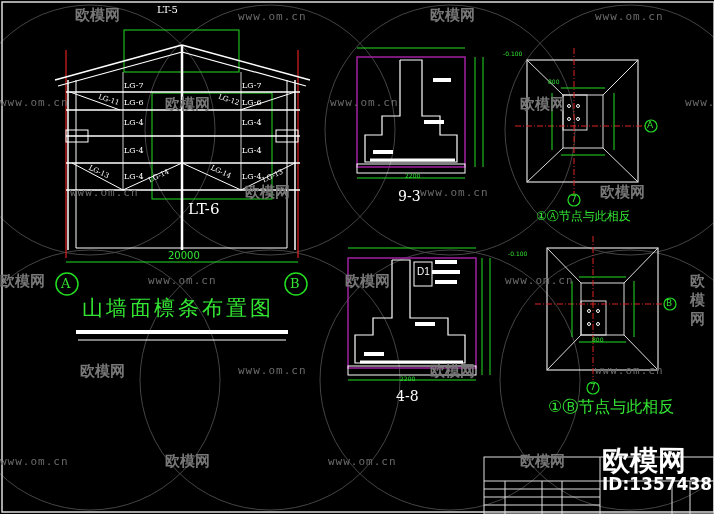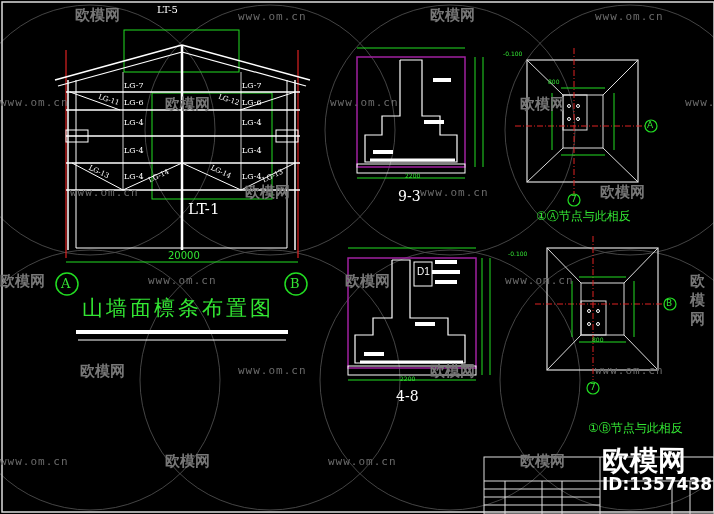--- a/index.html
+++ b/index.html
@@ -154,21 +154,21 @@
     <line x1="505" y1="481" x2="505" y2="514"></line>
     <line x1="542" y1="481" x2="542" y2="514"></line>
     <line x1="562" y1="481" x2="562" y2="514"></line>
     <line x1="600" y1="457" x2="600" y2="514"></line>
     <line x1="672" y1="481" x2="672" y2="514"></line>
     <line x1="690" y1="481" x2="690" y2="514"></line>
   </g>
 </svg>
 
 <div class="lbl" style="left:157px;top:4px;font-size:10px;">LT-5</div>
-<div class="lbl" style="left:188px;top:200px;font-size:15px;">LT-1</div>
+<div class="lbl" style="left:188px;top:200px;font-size:15px;">LT-6</div>
 <div class="grn" style="left:168px;top:250px;font-size:10px;">20000</div>
 <div class="grn" style="left:61px;top:276px;font-size:13px;font-family:'DejaVu Serif',serif;">A</div>
 <div class="grn" style="left:290px;top:276px;font-size:13px;font-family:'DejaVu Serif',serif;">B</div>
 <div class="grn" style="left:82px;top:294px;font-size:21px;letter-spacing:3px;">山墙面檩条布置图</div>
 
 <div class="lbl" style="left:124px;top:81px;font-size:8px;">LG-7</div>
 <div class="lbl" style="left:124px;top:98px;font-size:8px;">LG-6</div>
 <div class="lbl" style="left:124px;top:118px;font-size:8px;">LG-4</div>
 <div class="lbl" style="left:124px;top:146px;font-size:8px;">LG-4</div>
 <div class="lbl" style="left:124px;top:172px;font-size:8px;">LG-4</div>
@@ -190,21 +190,21 @@
 <div class="grn" style="left:405px;top:172px;font-size:6px;">2200</div>
 <div class="grn" style="left:400px;top:375px;font-size:6px;">2200</div>
 
 <div class="grn" style="left:548px;top:78px;font-size:6px;">800</div>
 <div class="grn" style="left:647px;top:120px;font-size:9px;">A</div>
 <div class="grn" style="left:571px;top:194px;font-size:9px;">7</div>
 <div class="grn" style="left:536px;top:208px;font-size:12px;">①Ⓐ节点与此相反</div>
 <div class="grn" style="left:592px;top:336px;font-size:6px;">800</div>
 <div class="grn" style="left:666px;top:298px;font-size:9px;">B</div>
 <div class="grn" style="left:590px;top:382px;font-size:9px;">7</div>
-<div class="grn" style="left:548px;top:420px;font-size:12px;margin-left:40px;">①Ⓑ节点与此相反</div>
+<div class="grn" style="left:548px;top:397px;font-size:16px;">①Ⓑ节点与此相反</div>
 <div class="grn" style="left:503px;top:50px;font-size:6px;">-0.100</div>
 <div class="grn" style="left:508px;top:250px;font-size:6px;">-0.100</div>
 
 <div class="lbl" style="left:620px;top:499px;font-size:8px;font-family:'DejaVu Sans',sans-serif;margin-top:21px;">钢结构一</div>
 
 <div class="wmcn" style="left:75px;top:6px;">欧模网</div>
 <div class="wm" style="left:238px;top:10px;">www.om.cn</div>
 <div class="wmcn" style="left:430px;top:6px;">欧模网</div>
 <div class="wm" style="left:595px;top:10px;">www.om.cn</div>
 <div class="wm" style="left:0px;top:96px;">www.om.cn</div>

